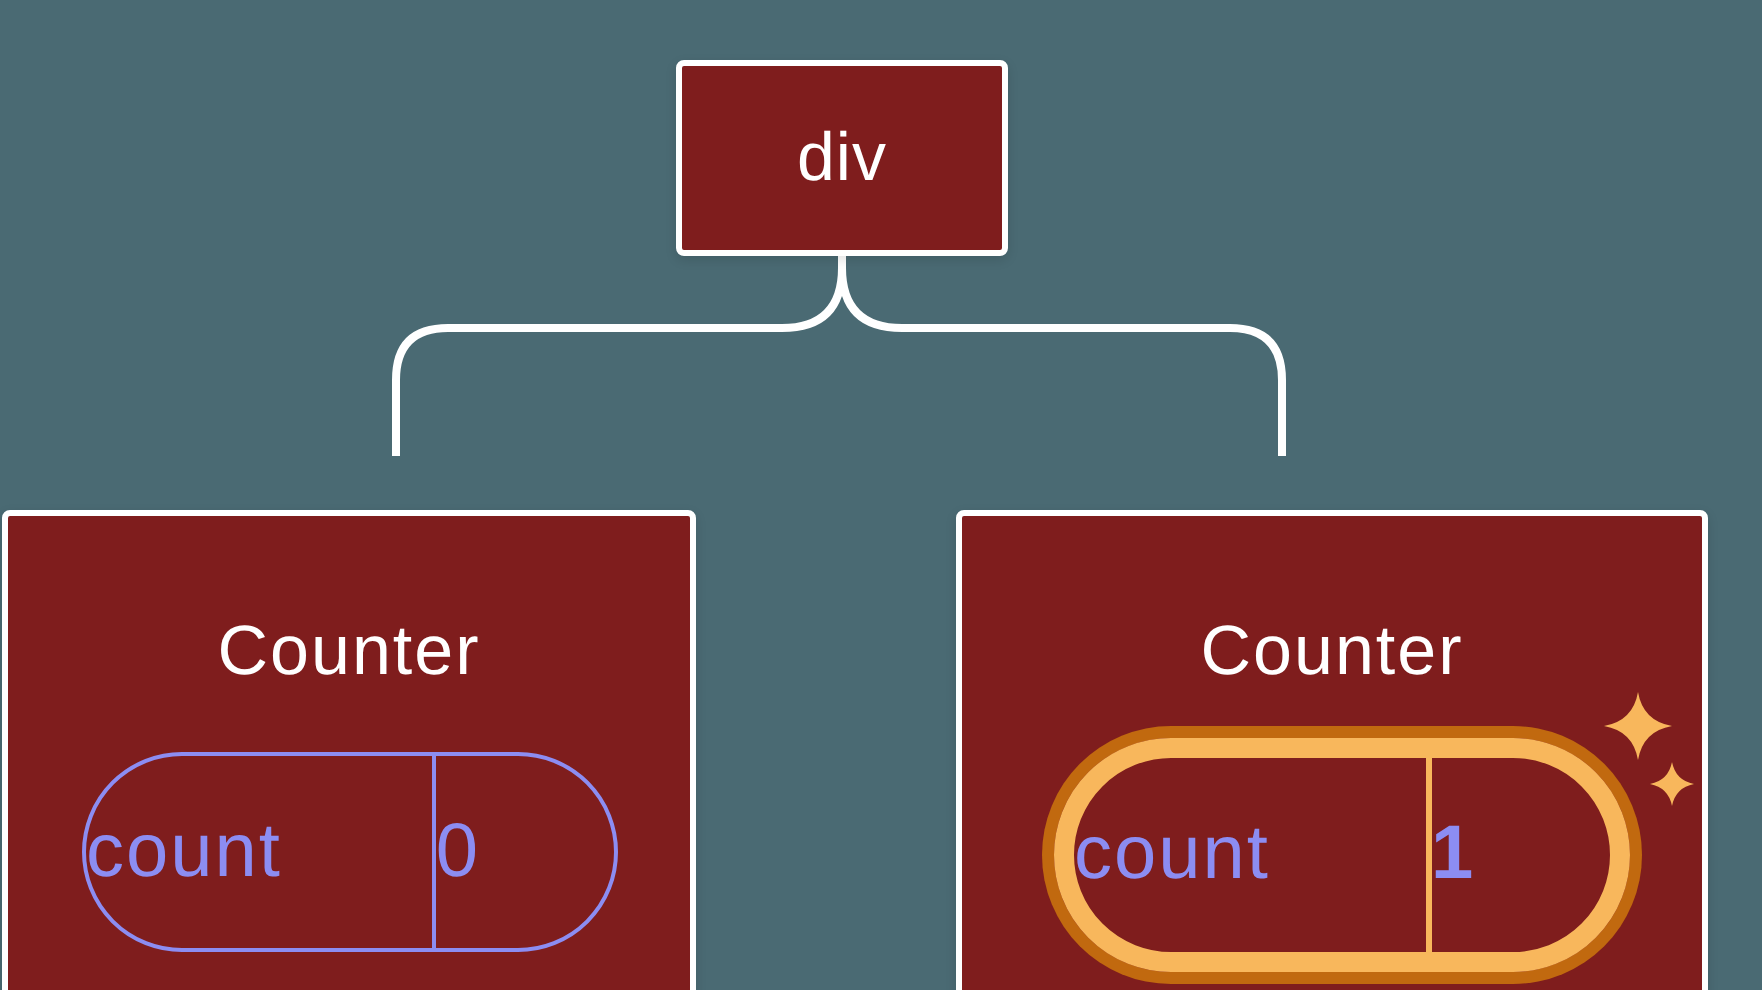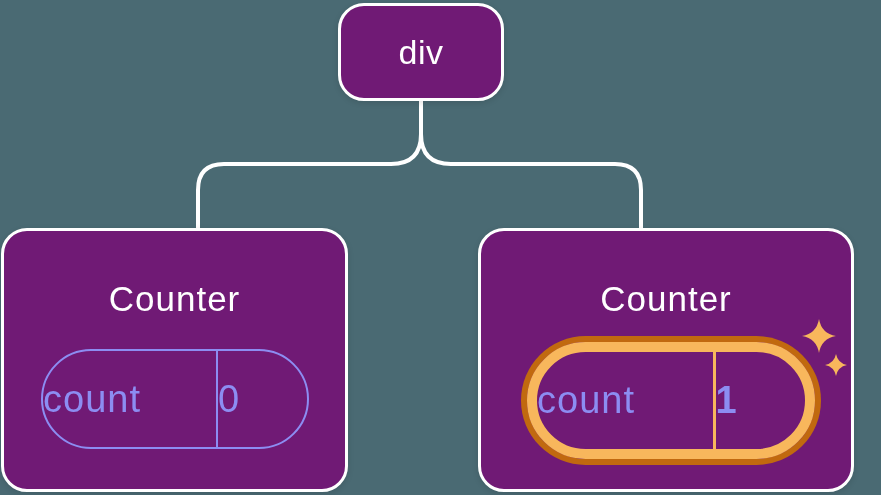--- a/index.html
+++ b/index.html
@@ -14,25 +14,26 @@
     background: #4A6A73;
     overflow: hidden;
   }
   .connector {
     position: absolute;
     left: 0; top: 0;
     pointer-events: none;
   }
   .node {
     position: absolute;
-    background: #701a75;
+    background: #7f1d1d;
     border: 3px solid #FFFFFF;
-    border-radius: 26px;
+    border-radius: 4px;
     box-sizing: border-box;
     box-shadow: 0 2px 6px rgba(0,0,0,0.12);
+    margin-top: 27px;
   }
   .node-root {
     left: 338px; top: 3px;
     width: 166px; height: 98px;
     display: flex;
     align-items: center;
     justify-content: center;
   }
   .root-label {
     color: #FFFFFF;

